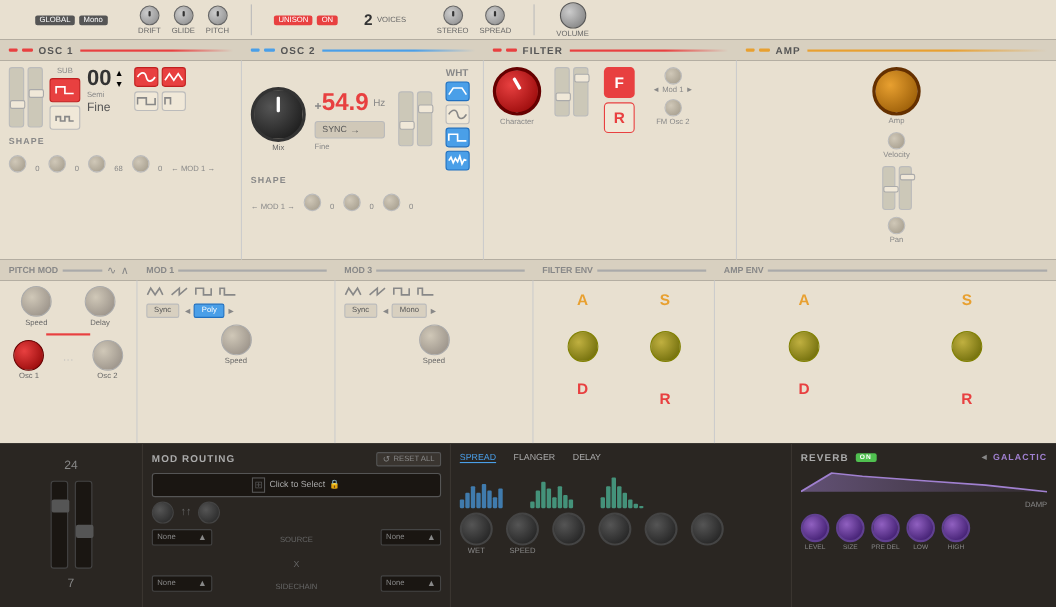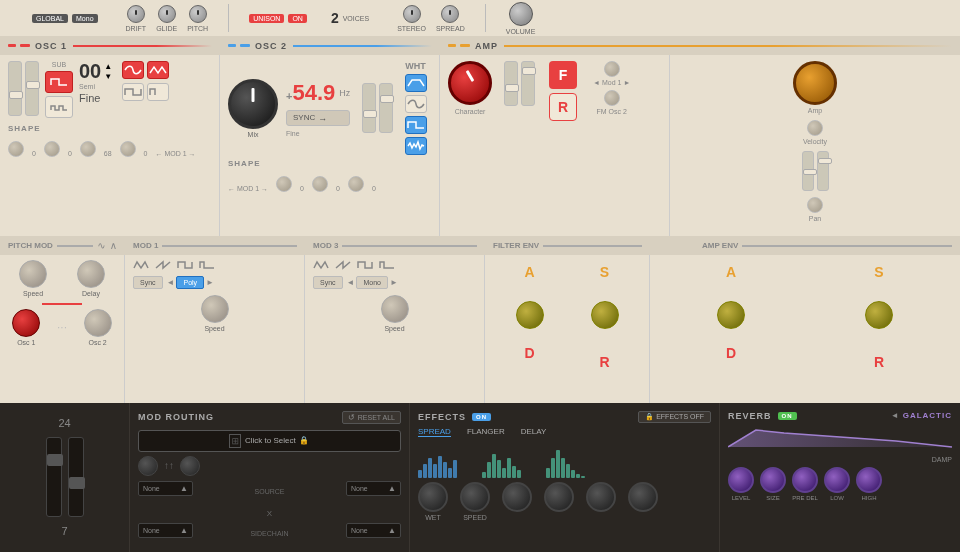--- a/index.html
+++ b/index.html
@@ -768,20 +768,25 @@
     <div style="width:220px; display:flex; align-items:center; padding: 0 8px;">
       <div style="width:8px; height:3px; background:#e84040; border-radius:1px; margin-right:4px;"></div>
       <span class="section-header osc1-header" style="padding:0;">OSC 1</span>
       <div style="flex:1; height:2px; background:linear-gradient(to right, #e84040 60%, transparent); margin-left:6px;"></div>
     </div>
     <div style="width:220px; display:flex; align-items:center; padding: 0 8px;">
       <div style="width:8px; height:3px; background:#4a9fe8; border-radius:1px; margin-right:4px;"></div>
       <span class="section-header osc2-header" style="padding:0;">OSC 2</span>
       <div style="flex:1; height:2px; background:linear-gradient(to right, #4a9fe8 60%, transparent); margin-left:6px;"></div>
     </div>
+    <div style="width:230px; display:flex; align-items:center; padding: 0 8px;">
+      <div style="width:8px; height:3px; background:#e84040; border-radius:1px; margin-right:4px;"></div>
+      <span class="section-header filter-header" style="padding:0;">FILTER</span>
+      <div style="flex:1; height:2px; background:linear-gradient(to right, #e84040 60%, transparent); margin-left:6px;"></div>
+    </div>
     <div style="flex:1; display:flex; align-items:center; padding: 0 8px;">
       <div style="width:8px; height:3px; background:#e8a030; border-radius:1px; margin-right:4px;"></div>
       <span class="section-header amp-header" style="padding:0;">AMP</span>
       <div style="flex:1; height:2px; background:linear-gradient(to right, #e8a030 60%, transparent); margin-left:6px;"></div>
     </div>
   </div>
 
   <div class="main-panel">
 
     <div class="osc1-panel">
@@ -1007,21 +1012,21 @@
     </div>
     <div style="width:180px; display:flex; align-items:center; padding:0 8px; gap:4px;">
       <span style="font-size:8px; font-weight:700; color:#888;">MOD 3</span>
       <div style="flex:1; height:2px; background:#aaa;"></div>
     </div>
     <div style="width:165px; display:flex; align-items:center; padding:0 8px; gap:4px;">
       <span style="font-size:8px; font-weight:700; color:#888;">FILTER ENV</span>
       <div style="flex:1; height:2px; background:#aaa;"></div>
     </div>
     <div style="flex:1; display:flex; align-items:center; padding:0 8px; gap:4px;">
-      <span style="font-size:8px; font-weight:700; color:#888;margin-left:44px;">AMP ENV</span>
+      <span style="font-size:8px; font-weight:700; color:#888;">AMP ENV</span>
       <div style="flex:1; height:2px; background:#aaa;"></div>
     </div>
   </div>
 
   <div class="lower-panel">
 
     <div class="pitch-mod-panel">
       <div class="knob-row" style="justify-content:space-around; margin-bottom:6px;">
         <div class="knob-with-label">
           <div class="knob-sm"></div>
@@ -1214,28 +1219,20 @@
           <span class="routing-label">SIDECHAIN</span>
         </div>
         <div class="routing-dropdown">
           <span>None</span>
           <span class="chevron">▲</span>
         </div>
       </div>
     </div>
 
     <div class="effects-panel">
-      <div class="effects-title">
-        <span>EFFECTS</span>
-        <div class="on-tag">ON</div>
-        <button class="effects-off-btn">
-          <span style="font-size:7px;">🔒</span>
-          <span>EFFECTS OFF</span>
-        </button>
-      </div>
 
       <div class="effects-types">
         <span class="effect-type-label active">SPREAD</span>
         <span class="effect-type-label">FLANGER</span>
         <span class="effect-type-label">DELAY</span>
       </div>
 
       <div style="display:flex; gap:4px; height:35px; align-items:flex-end; margin-bottom:4px;">
 
         <div style="display:flex; gap:1px; align-items:flex-end; width:60px;">

